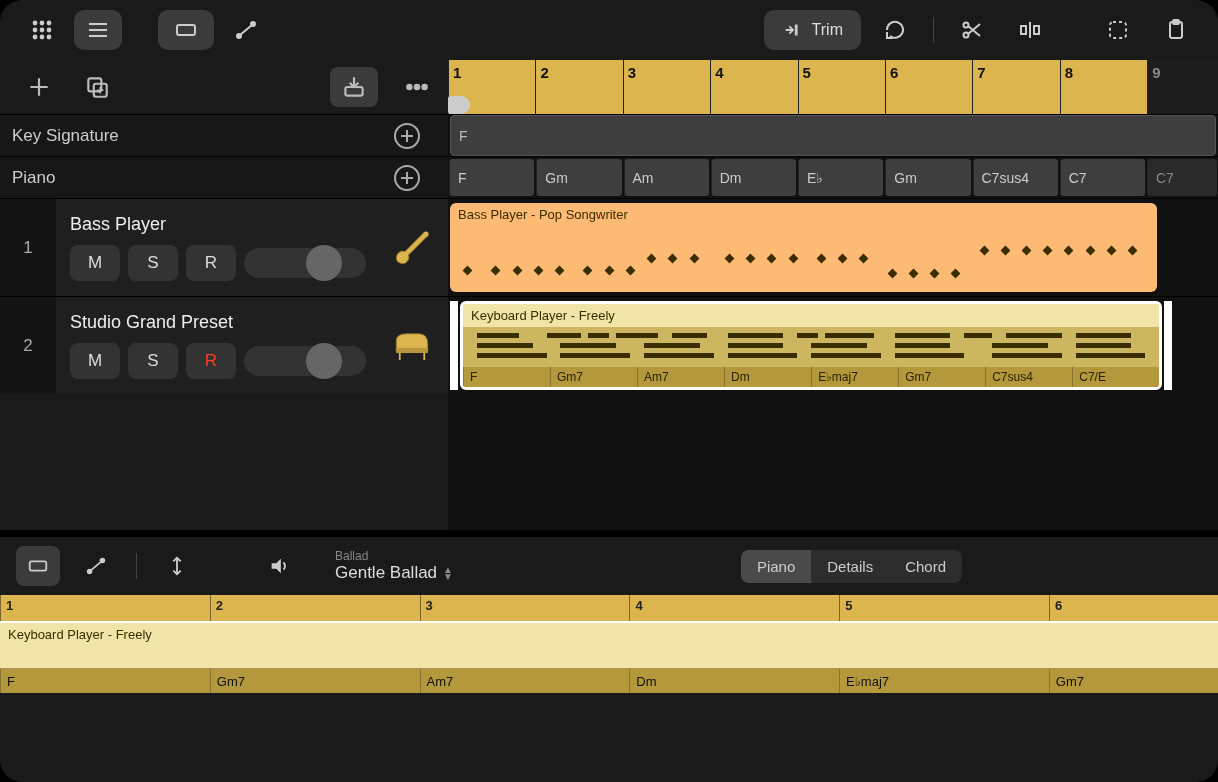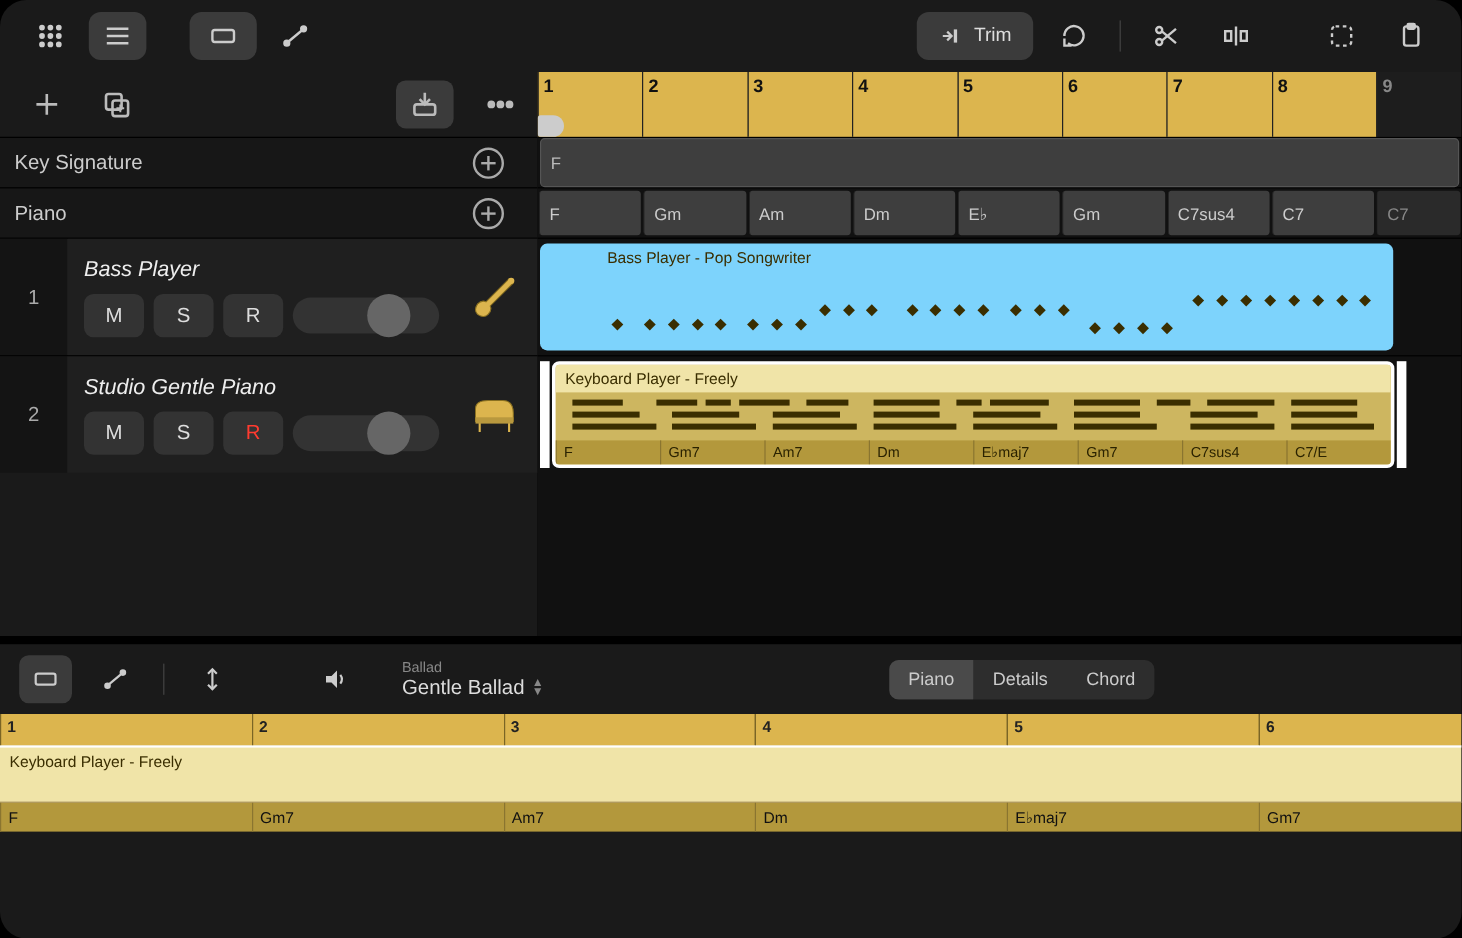--- a/index.html
+++ b/index.html
@@ -34,21 +34,21 @@
   .plus-circ { width: 26px; height: 26px; border: 2px solid #aaa; border-radius: 50%; position: relative; cursor: pointer; }
   .plus-circ::before, .plus-circ::after { content: ""; position: absolute; background: #aaa; }
   .plus-circ::before { left: 5px; right: 5px; top: 50%; height: 2px; transform: translateY(-50%); }
   .plus-circ::after  { top: 5px; bottom: 5px; left: 50%; width: 2px; transform: translateX(-50%); }
 
   
   .track { display: flex; height: 98px; border-top: 1px solid #000; }
   .track-num { width: 56px; display: flex; align-items: center; justify-content: center; font-size: 17px; color: #aaa; background: #141414; }
   .track-body { flex: 1; display: flex; align-items: center; padding: 0 14px 0 14px; background: #1f1f1f; gap: 14px; }
   .track-info { flex: 1; display: flex; flex-direction: column; gap: 10px; }
-  .track-name { font-size: 18px; color: #eee; font-style: italic; }
+  .track-name { font-size: 18px; color: #eee; }
   .track-btns { display: flex; gap: 8px; align-items: center; }
   .msr { width: 50px; height: 36px; border-radius: 8px; background: #333; display: flex; align-items: center; justify-content: center; font-size: 17px; color: #ddd; cursor: pointer; }
   .msr.rec-on { color: #ff3b30; }
   .vol { width: 122px; height: 30px; background: #333; border-radius: 15px; position: relative; }
   .vol-knob { position: absolute; top: -3px; width: 36px; height: 36px; border-radius: 50%; background: #666; left: 62px; }
   .inst-icon { width: 44px; height: 44px; display: flex; align-items: center; justify-content: center; }
   .inst-icon svg { width: 42px; height: 42px; }
 
   
   .ruler { height: 54px; display: flex; position: relative; background: #111; }
@@ -59,21 +59,21 @@
 
   .gr-row { height: 42px; display: flex; align-items: center; border-top: 1px solid #000; }
   .keysig-lane { flex: 1; height: 100%; background: #3e3e3e; border: 1px solid #555; border-radius: 4px; margin: 4px 2px; display: flex; align-items: center; padding-left: 8px; font-size: 14px; color: #bbb; }
   .chord-lane { flex: 1; display: flex; height: 100%; margin: 4px 0; }
   .chord-cell { background: #3e3e3e; border-left: 1px solid #222; font-size: 14px; color: #ccc; display: flex; align-items: center; padding-left: 8px; border-radius: 3px; margin: 2px 1px; }
   .chord-cell.out { background: #2a2a2a; color: #888; }
 
   
   .region-row { height: 98px; border-top: 1px solid #000; display: flex; padding: 4px 2px; gap: 2px; }
   .region { position: relative; border-radius: 6px; overflow: hidden; display: flex; flex-direction: column; }
-  .region.bass { background: #7dd3fc; flex: 1; padding-left: 48px; }
+  .region.bass { background: #fdba74; flex: 1; }
   .region.keys { background: #cdb660; flex: 1; border: 3px solid #fff; }
   .region-label { font-size: 13px; padding: 4px 8px; color: #3a2e00; font-weight: 500; }
   .region.keys .region-label { background: #f0e4a8; }
   .region-body { flex: 1; position: relative; }
   .note-row { position: absolute; left: 0; right: 0; height: 6px; }
   .note { position: absolute; height: 5px; background: #3a2e00; }
   .note-head { position: absolute; width: 7px; height: 7px; background: #3a2e00; transform: rotate(45deg); top: -1px; }
   .region-chords { height: 20px; display: flex; background: #b3983c; font-size: 12px; }
   .region-chords div { border-left: 1px solid #8a7530; padding-left: 6px; color: #2a2200; display: flex; align-items: center; }
   .keys-handle { width: 8px; background: #fff; }
@@ -251,21 +251,21 @@
               <circle cx="40" cy="8" r="3" fill="#dcb54e"></circle>
             </svg>
         </div>
       </div>
     </div>
 
     <div class="track">
       <div class="track-num">2</div>
       <div class="track-body">
         <div class="track-info">
-          <div class="track-name">Studio Gentle Piano</div>
+          <div class="track-name">Studio Grand Preset</div>
           <div class="track-btns">
             <div class="msr">M</div>
             <div class="msr">S</div>
             <div class="msr rec-on">R</div>
             <div class="vol">
                 <div class="vol-knob"></div>
               </div>
           </div>
         </div>
         <div class="inst-icon">

